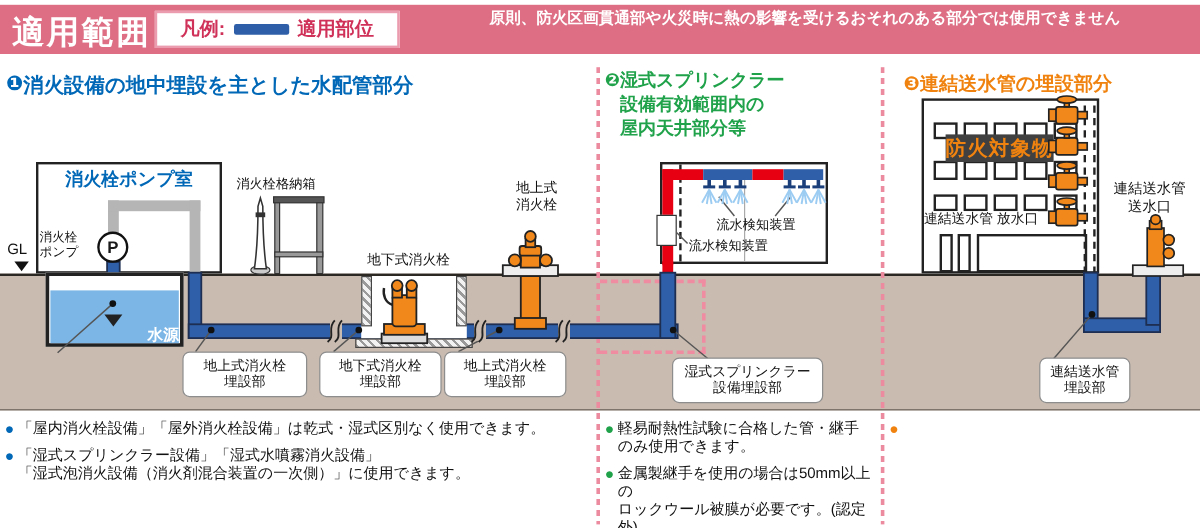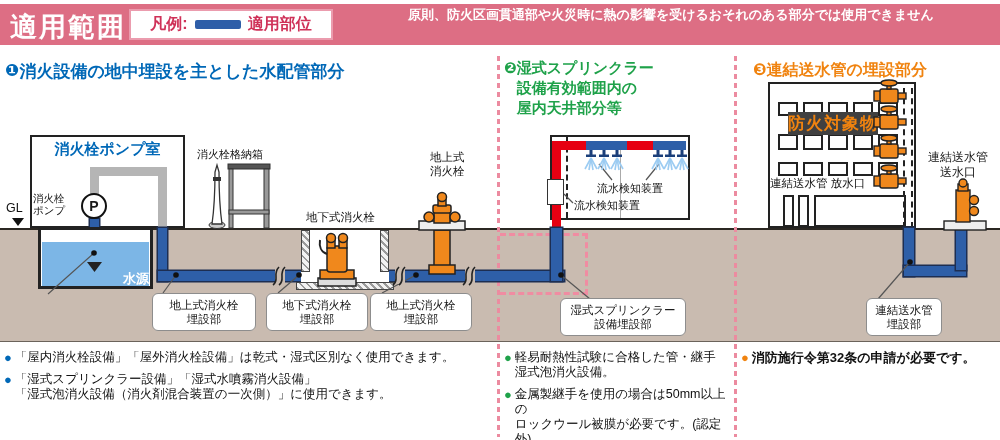--- a/index.html
+++ b/index.html
@@ -319,28 +319,27 @@
     <div class="note">
       <span class="bullet" style="color:#0068b7;">●</span>
       <span class="ntext">「湿式スプリンクラー設備」「湿式水噴霧消火設備」
 「湿式泡消火設備（消火剤混合装置の一次側）」に使用できます。</span>
     </div>
   </div>
   <div class="abs" style="left:504px;top:350px;width:228px;">
     <div class="note">
       <span class="bullet" style="color:#1fa24a;">●</span>
       <span class="ntext">軽易耐熱性試験に合格した管・継手
-湿式泡消火設備。</span>
+のみ使用できます。</span>
     </div>
     <div class="note">
       <span class="bullet" style="color:#1fa24a;">●</span>
       <span class="ntext">金属製継手を使用の場合は50mm以上の
 ロックウール被膜が必要です。(認定外)</span>
     </div>
   </div>
   <div class="abs" style="left:741px;top:350px;width:258px;">
     <div class="note">
       <span class="bullet" style="color:#f0830f;">●</span>
-      <span class="ntext" style="font-weight:bold;font-size:13px;">消防施行令第32条の申請が必要です。</span>
     </div>
   </div>
 
 </div>
 
 </body></html>

